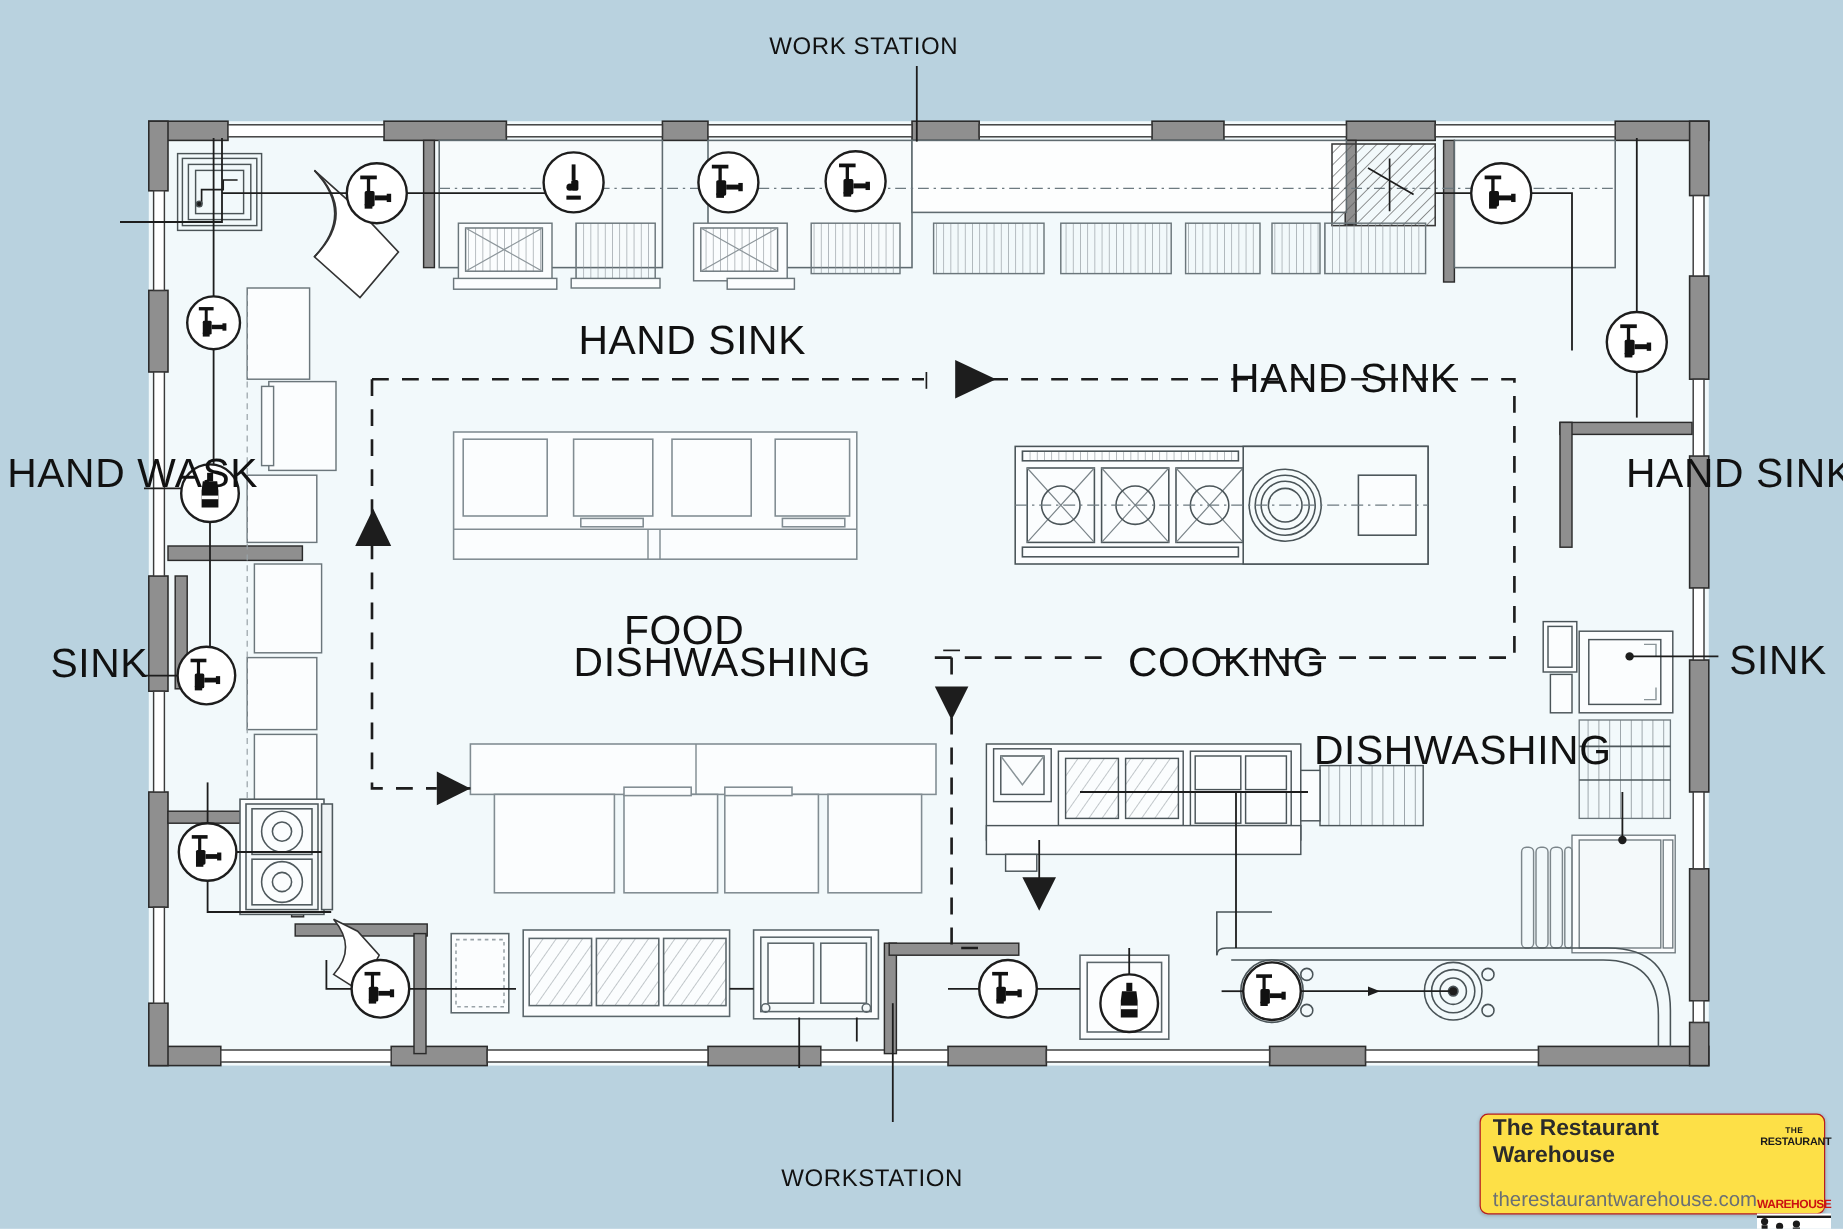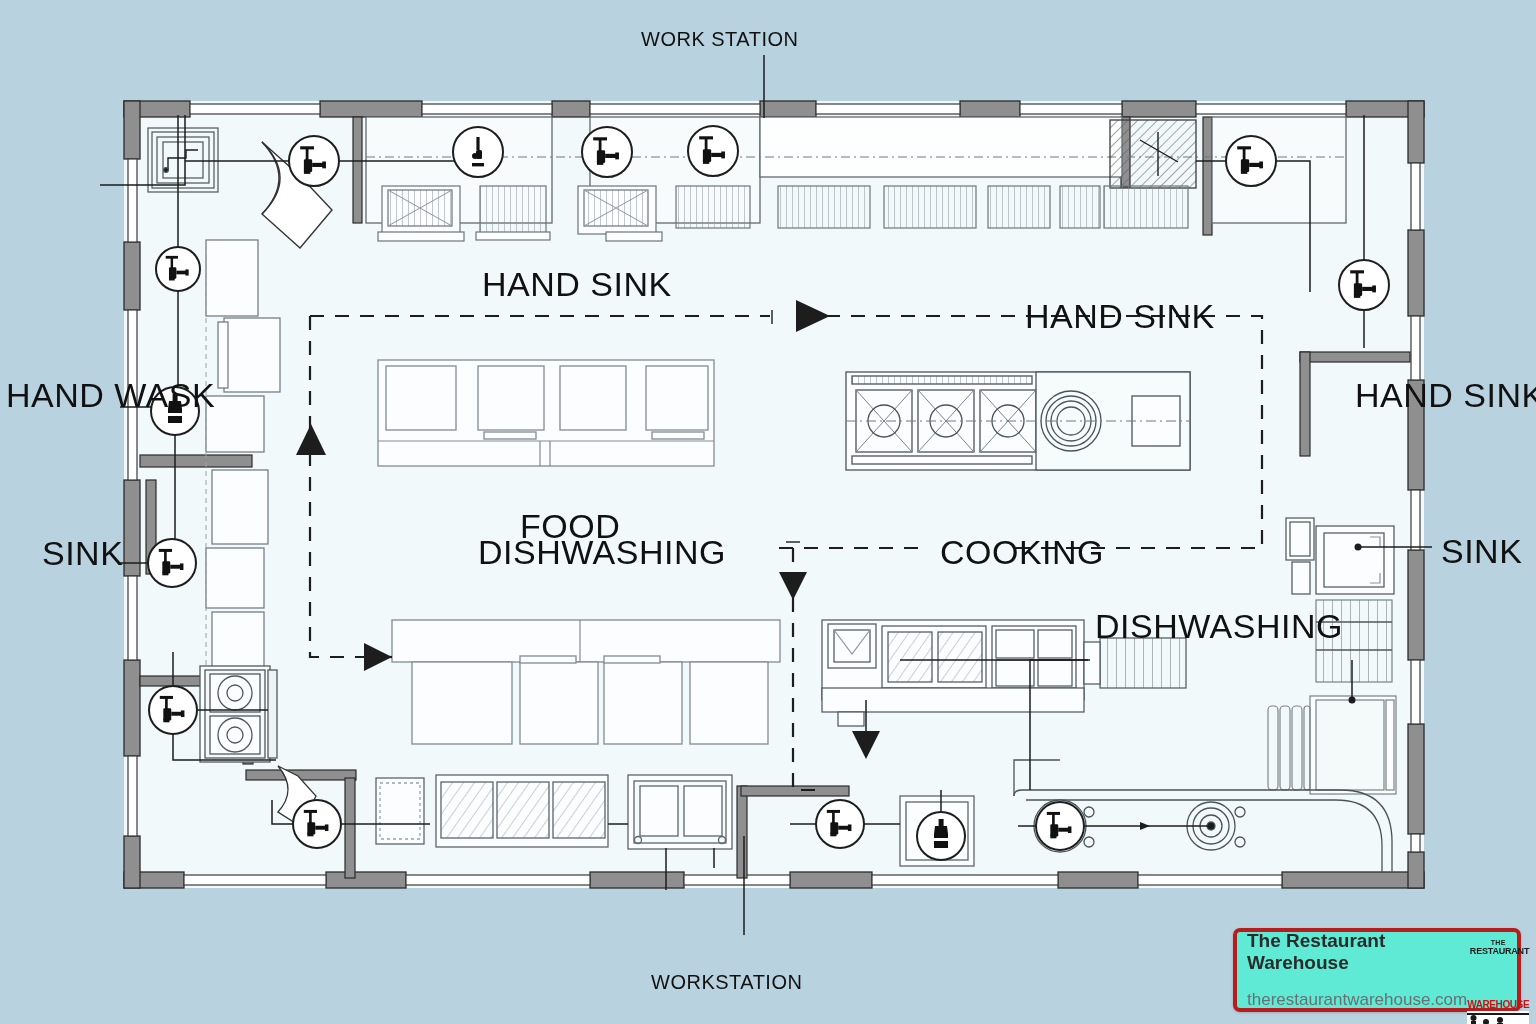--- a/index.html
+++ b/index.html
@@ -20,21 +20,21 @@
     letter-spacing:.5px;
     white-space:nowrap;
     line-height:1.06;
   }
   .lbl-xl{font-size:20px;margin-top:28px;}
   .lbl-lg{font-size:34px;}
 
   
   #logo-card{
     position:absolute;left:1233px;top:928px;width:288px;height:84px;
-    background:#5eead4;border:4px solid #b91c1c;border-radius:7px;
+    background:#fde047;border:1px solid #b91c1c;border-radius:7px;
     box-shadow:0 1px 3px rgba(0,0,0,.18);
     display:flex;align-items:center;padding:0 10px;box-sizing:border-box;
   }
   #logo-text{flex:1;}
   #logo-title{font-size:19px;font-weight:bold;color:#2b2b2b;line-height:1.15;}
   #logo-url{font-size:17px;color:#6a6f74;line-height:1.2;margin-top:16px;}
   #logo-mark{width:62px;height:62px;position:relative;flex:0 0 auto;}
   #logo-mark .lm-the{font-size:7px;font-weight:bold;color:#1a1a1a;text-align:center;letter-spacing:.3px;}
   #logo-mark .lm-rest{font-size:9px;font-weight:bold;color:#1a1a1a;text-align:right;letter-spacing:-.2px;}
   #logo-mark .lm-ware{font-size:10px;font-weight:bold;color:#cc1111;text-align:center;letter-spacing:-.4px;margin-top:43px;}

